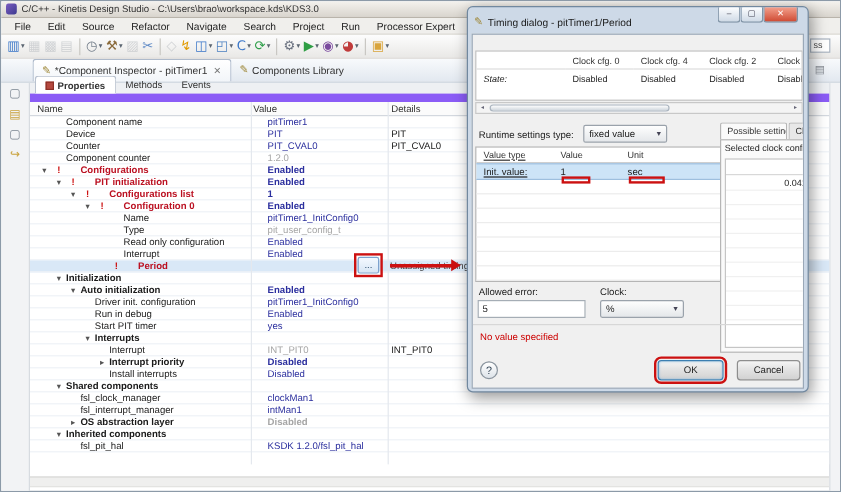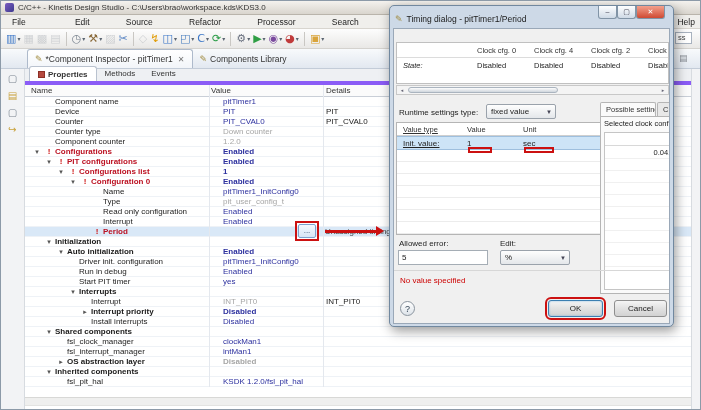--- a/index.html
+++ b/index.html
@@ -8,21 +8,21 @@
     font-family: "Liberation Sans", "DejaVu Sans", sans-serif;
     font-size: 8px; color:#222; background:#fff; position:relative; overflow:hidden;
     border:1px solid #8c9aa8;
   }
   
   .titlebar{position:absolute;left:0;top:0;width:701px;height:14px;
     background:linear-gradient(#f4f2ee,#d9d5ce);border-bottom:1px solid #b9b4ab;
     display:flex;align-items:center;padding-left:4px;gap:4px;color:#333;}
   .titlebar .app-icon{width:9px;height:9px;background:linear-gradient(135deg,#7a5cc0,#3d3a8f);border-radius:2px;flex:0 0 auto;}
   .menubar{position:absolute;left:0;top:14px;width:701px;height:14px;background:#f0efec;
-    border-bottom:1px solid #d8d5cf;display:flex;align-items:center;padding-left:4px;font-size:8.5px;color:#222;justify-content:space-between;}
+    border-bottom:1px solid #d8d5cf;display:flex;align-items:center;padding-left:4px;font-size:8.5px;color:#222;}
   .menu-item{padding:0 7px;line-height:14px;cursor:default;}
   .toolbar{position:absolute;left:0;top:28px;width:701px;height:20px;
     background:linear-gradient(#fdfdfd,#e9e8e6);border-bottom:1px solid #d4d2ce;
     display:flex;align-items:center;padding-left:4px;gap:1px;}
   .tb-btn{display:flex;align-items:center;height:16px;padding:0 1px;border-radius:2px;}
   .tb-btn .g{font-size:11px;line-height:16px;font-family:"DejaVu Sans",sans-serif;}
   .tb-btn .caret{font-size:6px;color:#5a6470;margin-left:1px;}
   .tb-btn.dim{opacity:.4;}
   .tb-sep{width:1px;height:14px;background:#c9c7c3;margin:0 3px;}
   
@@ -33,38 +33,38 @@
   .etab .ticon{color:#a08a3c;font-size:9px;}
   .etab .close{color:#777;font-size:8px;margin-left:2px;}
   .quick-access{position:absolute;left:674px;top:31px;width:17px;height:12px;background:#fff;border:1px solid #a8b2bf;font-size:7.5px;color:#444;padding-left:2px;line-height:10px;}
   .tabrow-corner-icon{position:absolute;left:678px;top:52px;font-size:9px;color:#8a8f96;}
   
   .left-strip{position:absolute;left:0;top:68px;width:24px;height:342px;background:#f2f3f5;border-right:1px solid #d7dbe0;
     display:flex;flex-direction:column;align-items:center;padding-top:4px;gap:6px;}
   .left-strip .s-icon{font-size:10px;}
   .right-strip{position:absolute;left:690px;top:68px;width:11px;height:342px;background:#f2f3f5;border-left:1px solid #d7dbe0;}
   
-  .view-tabs{position:absolute;left:24px;top:68px;width:666px;height:16px;background:#eef0f3;border-bottom:4px solid #8b5cf6;display:flex;align-items:flex-end;padding-left:4px;}
+  .view-tabs{position:absolute;left:24px;top:68px;width:666px;height:16px;background:#eef0f3;border-bottom:7px solid #8b5cf6;display:flex;align-items:flex-end;padding-left:4px;}
   .vtab{display:flex;align-items:center;gap:3px;height:15px;padding:0 8px;font-size:8px;color:#333;border-radius:3px 3px 0 0;}
   .vtab.active{background:#fff;border:1px solid #b9c2cf;border-bottom:none;font-weight:bold;}
   .vtab .sq{width:7px;height:7px;background:#b5493f;border:1px solid #8d3027;display:inline-block;}
   
   .ptable-header{position:absolute;left:24px;top:84px;width:666px;height:12px;background:#fbfbfb;border-bottom:1px solid #c9cfd8;color:#333;}
   .ptable-header span{position:absolute;top:1px;font-size:8px;}
   .ph-name{left:6px;} .ph-value{left:186px;} .ph-details{left:301px;}
   .ptable-body{position:absolute;left:24px;top:96px;width:666px;height:290px;background:#fff;}
   .col-line{position:absolute;top:84px;width:1px;height:302px;background:#e4e8ee;z-index:1;}
   .prow{position:relative;height:10px;border-bottom:1px solid #eef2f7;display:flex;align-items:center;}
   .prow.selected{background:#d9e8f7;}
   .pname{display:flex;align-items:center;height:10px;width:184px;overflow:hidden;white-space:nowrap;}
   .pname .sp{flex:0 0 auto;height:1px;}
   .pname .arrow{width:12px;color:#555;font-size:7px;text-align:center;flex:0 0 auto;}
   .pname .warn{width:12px;color:#cc1111;font-weight:bold;font-size:8px;text-align:center;flex:0 0 auto;}
   .pname .lbl{font-size:8px;}
-  .lbl.style-r{color:#bb1122;font-weight:bold;}
+  .lbl.style-r{color:#bb1122;font-weight:bold;margin-left:12px;}
   .lbl.style-b{color:#1a1a1a;font-weight:bold;}
   .pvalue{position:absolute;left:198px;width:112px;font-size:8px;white-space:nowrap;overflow:hidden;}
   .pvalue.vs-b{color:#2b2f9e;} .pvalue.vs-g{color:#a6a6a6;} .pvalue.vbold{font-weight:bold;}
   .pdetails{position:absolute;left:301px;width:360px;font-size:8px;color:#222;white-space:nowrap;}
   
   .period-details{position:absolute;left:270px;width:390px;height:10px;}
   .ellipsis-wrap{position:absolute;left:3px;top:-3px;outline:2px solid var(--annot);outline-offset:1px;}
   .ellipsis-btn{width:18px;height:14px;background:linear-gradient(#f4f9ff,#d7e6f5);border:1px solid #7da2ce;border-radius:2px;
     font-size:8px;line-height:11px;text-align:center;color:#2a4a6a;}
   .unassigned{position:absolute;left:30px;top:0;color:#444;}
@@ -137,24 +137,24 @@
 </head>
 <body>
 
 <div class="titlebar">
   <span class="app-icon"></span>
   <span>C/C++ - Kinetis Design Studio - C:\Users\brao\workspace.kds\KDS3.0</span>
 </div>
 
 <div class="menubar">
     <div class="menu-item" style="display: inline-block;">File</div>
-    <div class="menu-item" style="display: inline-block; margin-left: 13px;">Edit</div>
+    <div class="menu-item" style="display: inline-block;">Edit</div>
     <div class="menu-item" style="display: inline-block;">Source</div>
     <div class="menu-item" style="display: inline-block;">Refactor</div>
-    <div class="menu-item" style="display: inline-block;">Processor</div>
+    <div class="menu-item" style="display: inline-block;">Navigate</div>
     <div class="menu-item" style="display: inline-block;">Search</div>
     <div class="menu-item" style="display: inline-block;">Project</div>
     <div class="menu-item" style="display: inline-block;">Run</div>
     <div class="menu-item" style="display: inline-block;">Processor Expert</div>
     <div class="menu-item" style="display: inline-block;">Window</div>
     <div class="menu-item" style="display: inline-block;">Help</div>
   </div>
 
 <div class="toolbar">
     <div class="tb-btn">
@@ -294,46 +294,39 @@
       <div class="pname">
         <div class="sp" style="width: 30px;"></div>
         <div class="lbl">Counter</div>
       </div>
       <div class="pvalue vs-b">PIT_CVAL0</div>
       <div class="pdetails">PIT_CVAL0</div>
     </div>
     <div class="prow">
       <div class="pname">
         <div class="sp" style="width: 30px;"></div>
-        <div class="lbl">Counter type</div>
-      </div>
-      <div class="pvalue vs-g">Down counter</div>
-    </div>
-    <div class="prow">
-      <div class="pname">
-        <div class="sp" style="width: 30px;"></div>
         <div class="lbl">Component counter</div>
       </div>
       <div class="pvalue vs-g">1.2.0</div>
     </div>
     <div class="prow">
       <div class="pname">
         <div class="sp" style="width: 6px;"></div>
         <div class="arrow">▾</div>
         <div class="warn">!</div>
         <div class="lbl style-r">Configurations</div>
       </div>
       <div class="pvalue vs-b vbold">Enabled</div>
     </div>
     <div class="prow">
       <div class="pname">
         <div class="sp" style="width: 18px;"></div>
         <div class="arrow">▾</div>
         <div class="warn">!</div>
-        <div class="lbl style-r">PIT configurations</div>
+        <div class="lbl style-r">PIT initialization</div>
       </div>
       <div class="pvalue vs-b vbold">Enabled</div>
     </div>
     <div class="prow">
       <div class="pname">
         <div class="sp" style="width: 30px;"></div>
         <div class="arrow">▾</div>
         <div class="warn">!</div>
         <div class="lbl style-r">Configurations list</div>
       </div>
@@ -591,21 +584,21 @@
               <div class="ps-empty"></div>
               <div class="ps-empty"></div>
               <div class="ps-empty"></div>
               <div class="ps-empty"></div>
             </div>
         </div>
       </div>
     </div>
 
     <div class="ae-label">Allowed error:</div>
-    <div class="unit-label">Edit:</div>
+    <div class="unit-label">Clock:</div>
     <input class="ae-input" value="5" style="">
     <div class="select sel-unit">
       <span>%</span><span class="car">▼</span>
     </div>
 
     <div class="dlg-sep"></div>
     <div class="dlg-msg">No value specified</div>
 
     <div class="help-btn">?</div>
     <div class="dlg-btn btn-ok">OK</div>

